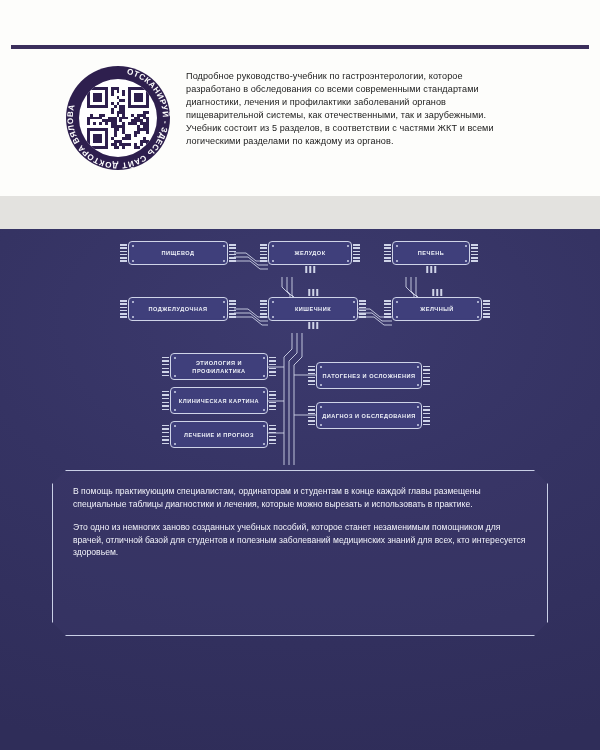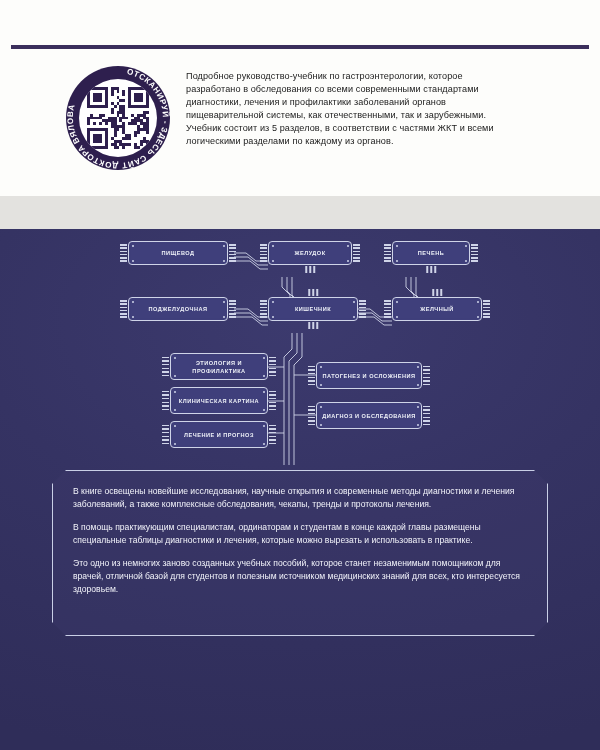--- a/index.html
+++ b/index.html
@@ -862,23 +862,22 @@
           <i></i>
           <i></i>
           <i></i>
           <i></i>
           <i></i>
         </div>
     </div>
   </div>
 
   <div class="panel">
-    <p>В книге освещены новейшие исследования, научные открытия и современные методы диагностики и лечения заболеваний, а также комплексные обследования, чекапы, тренды и протоколы лечения.</p>
     <p>В помощь практикующим специалистам, ординаторам и студентам в конце каждой главы размещены специальные таблицы диагностики и лечения, которые можно вырезать и использовать в практике.</p>
-    <p>Это одно из немногих заново созданных учебных пособий, которое станет незаменимым помощником для врачей, отличной базой для студентов и полезным источником медицинских знаний для всех, кто интересуется здоровьем.</p>
+    <p>Это одно из немногих заново созданных учебных пособий, которое станет незаменимым помощником для врачей, отличной базой для студентов и полезным заболеваний медицинских знаний для всех, кто интересуется здоровьем.</p>
   </div>
 
   <div class="footer">
 
     
 
     
 
     
 

